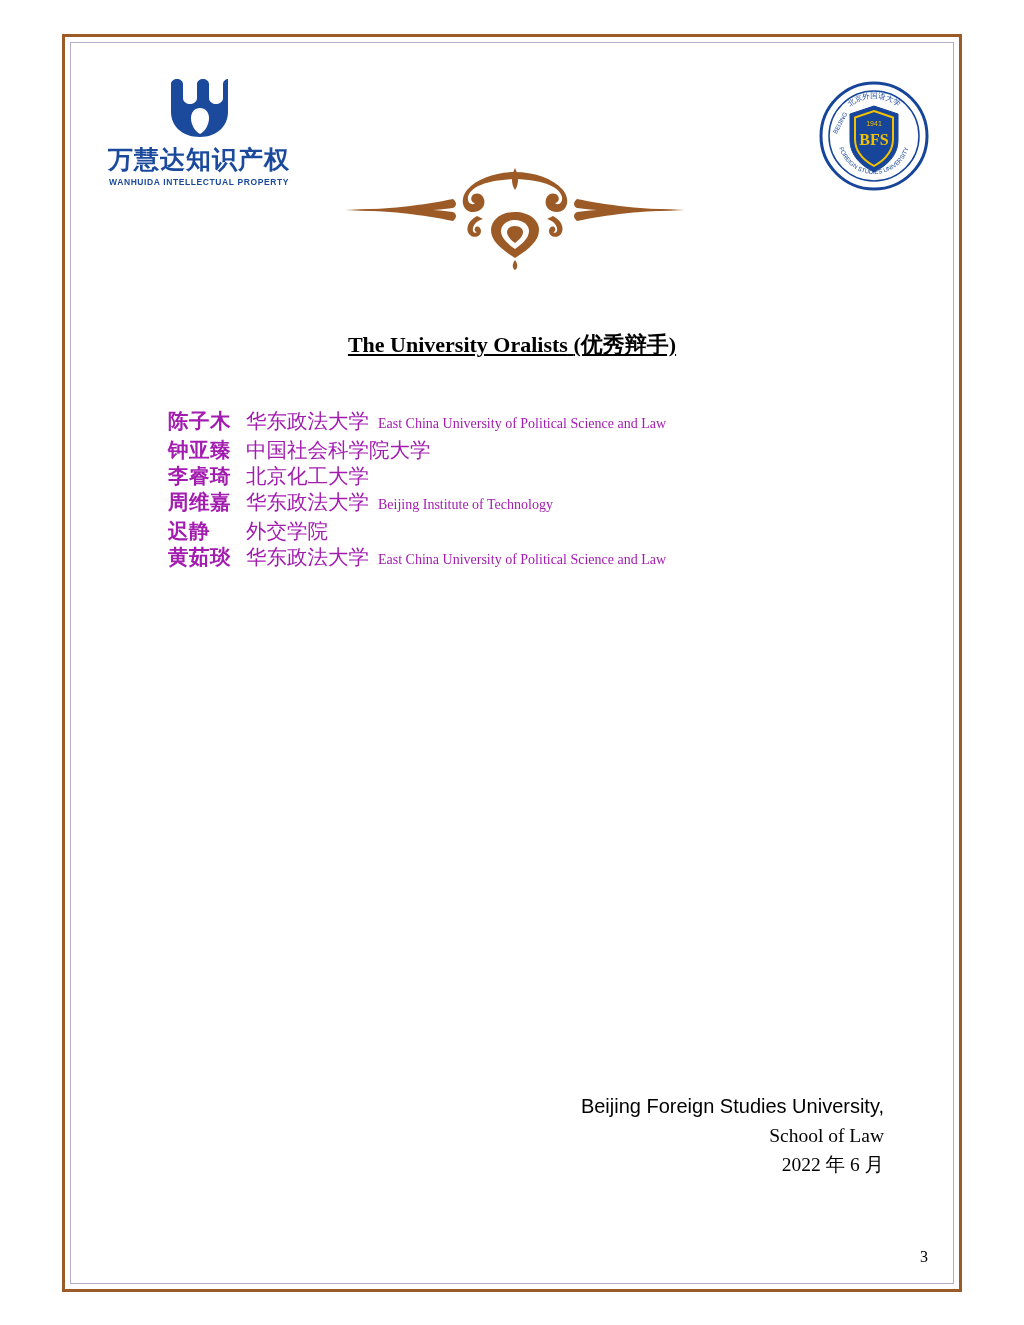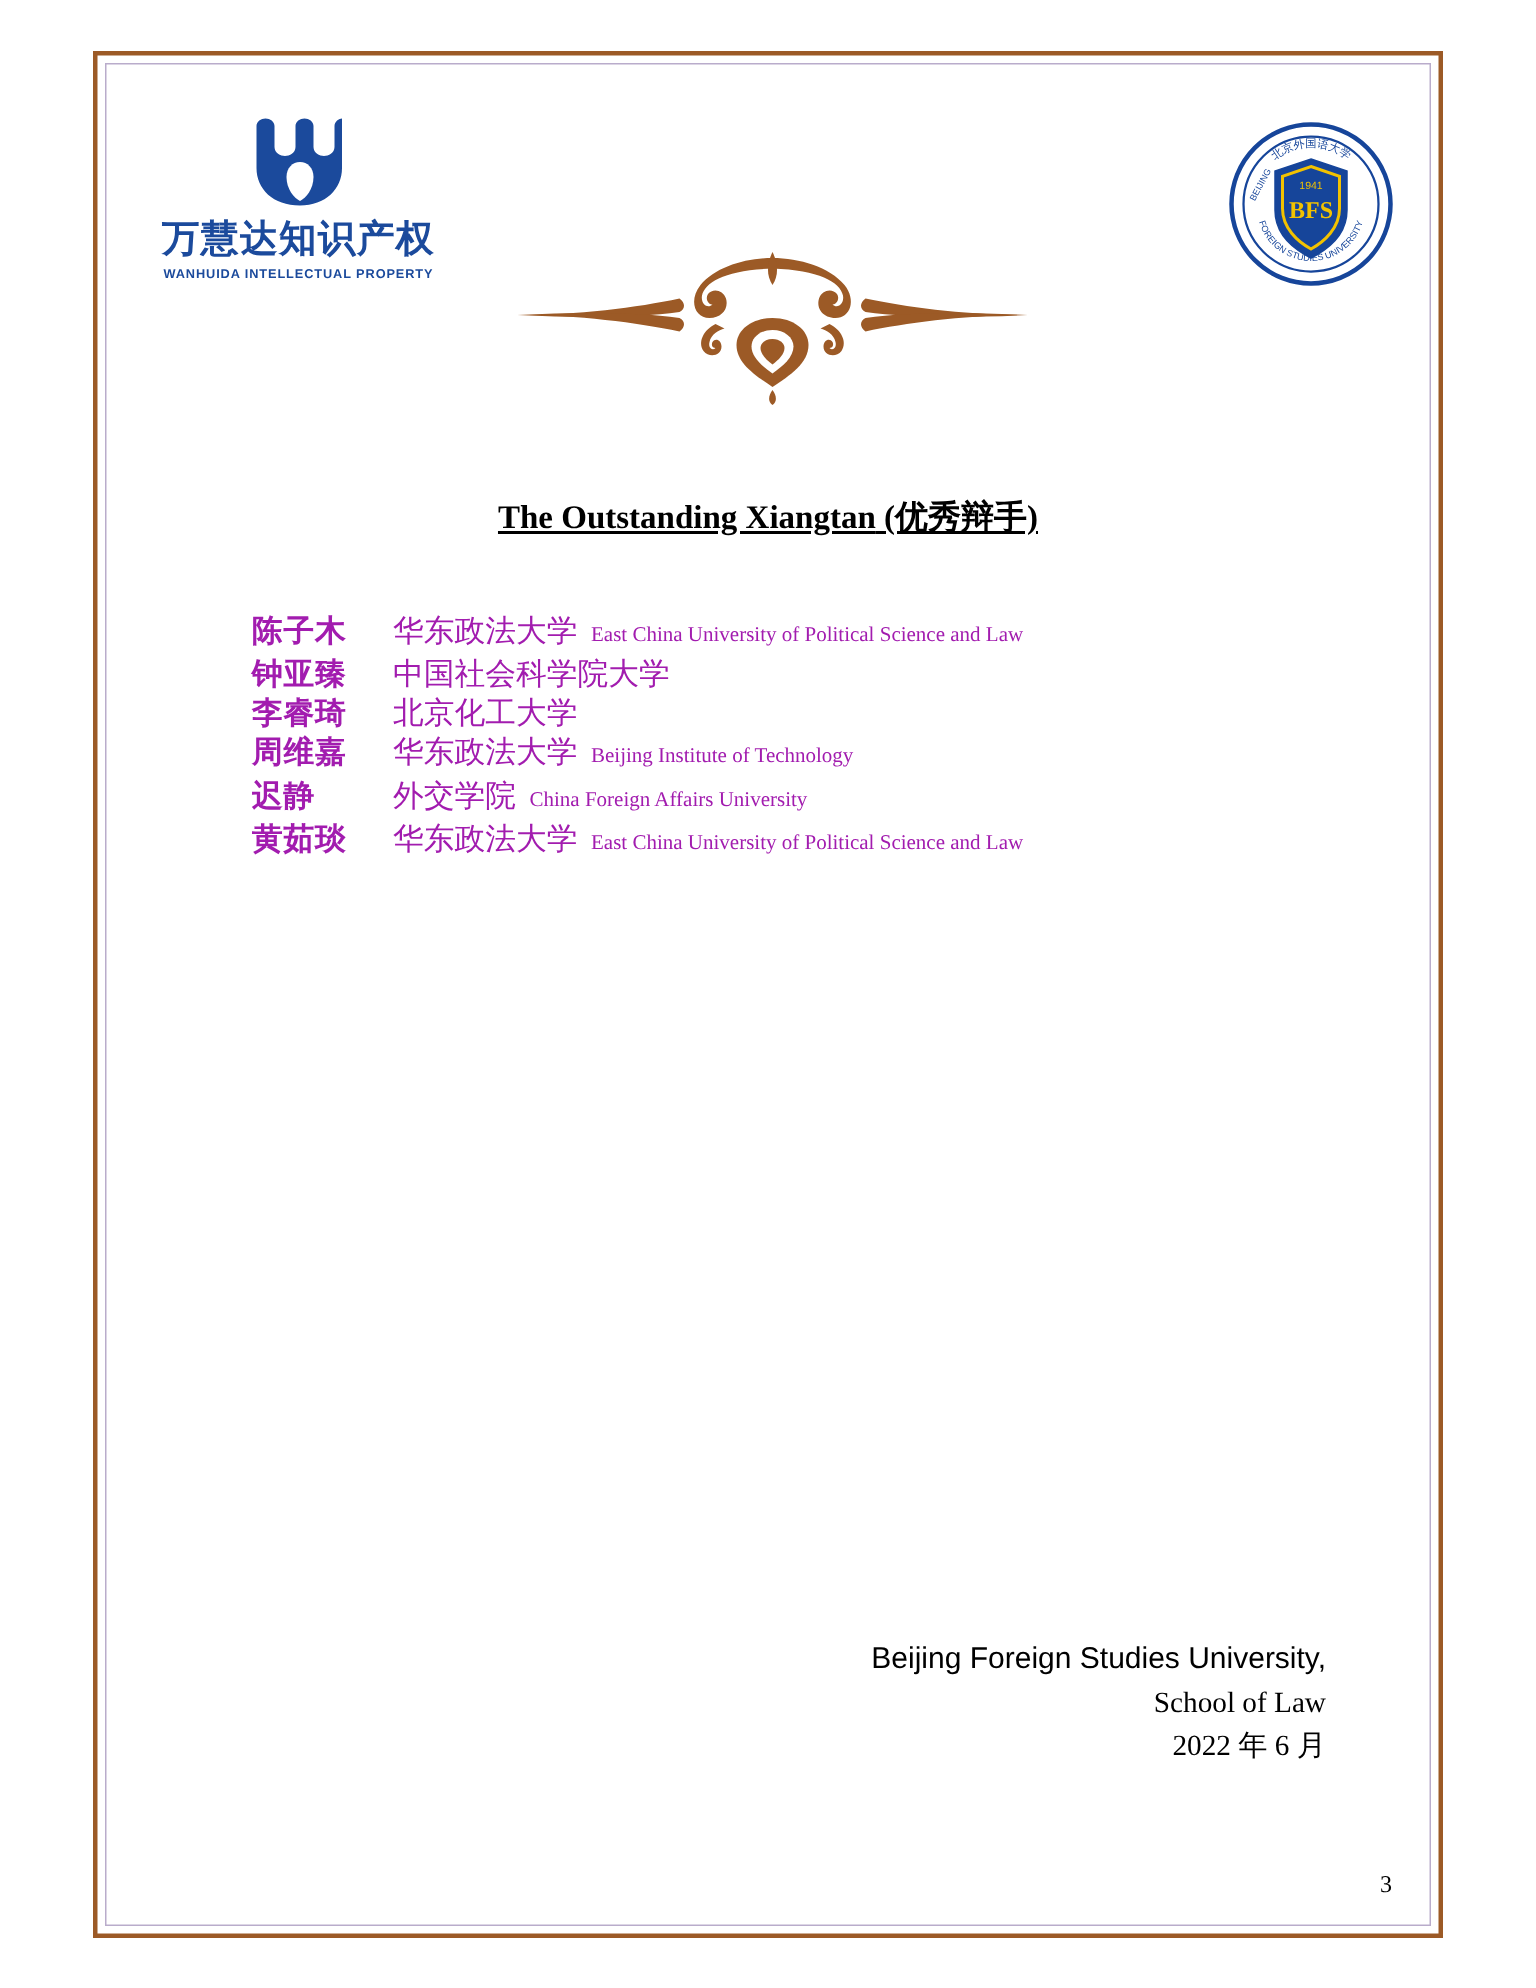--- a/index.html
+++ b/index.html
@@ -126,21 +126,20 @@
     color: #a21caf;
     white-space: nowrap;
   }
   .o-name {
     font-weight: bold;
     min-width: 78px;
     letter-spacing: 0.5px;
   }
   .o-cn {
     margin-right: 9px;
-    margin-left: 16px;
   }
   .o-en {
     font-size: 14px;
   }
 
   
   .footer {
     position: absolute;
     right: 140px;
     top: 1092px;
@@ -244,21 +243,21 @@
         <text font-family="Liberation Sans, sans-serif" font-size="6" fill="#16459a">
           <textPath href="#botArc" startOffset="50%" text-anchor="middle">FOREIGN STUDIES UNIVERSITY</textPath>
         </text>
 
         <text x="24" y="44" font-family="Liberation Sans, sans-serif" font-size="6" fill="#16459a" text-anchor="middle" transform="rotate(-62 24 44)">BEIJING</text>
       </svg>
     </div>
   </div>
 
   <div class="doc-title">
-    <span class="u">The Outstanding Xiangtan</span><span class="u">&nbsp;</span><span class="u">(优秀辩手)</span>
+    <span class="u">The University Oralists</span><span class="u">&nbsp;</span><span class="u">(优秀辩手)</span>
   </div>
 
   <div class="oralist-list">
 
     <div class="oralist-row">
       <span class="o-name">陈子木</span>
       <span class="o-cn">华东政法大学</span>
       <span class="o-en">East China University of Political Science and Law</span>
     </div>
 
@@ -275,21 +274,20 @@
     <div class="oralist-row">
       <span class="o-name">周维嘉</span>
       <span class="o-cn">华东政法大学</span>
       <span class="o-en">Beijing Institute of Technology</span>
     </div>
 
 
     <div class="oralist-row">
       <span class="o-name">迟静</span>
       <span class="o-cn">外交学院</span>
-      <span class="o-en">China Foreign Affairs University</span>
     </div>
 
     <div class="oralist-row">
       <span class="o-name">黄茹琰</span>
       <span class="o-cn">华东政法大学</span>
       <span class="o-en">East China University of Political Science and Law</span>
     </div>
   </div>
 
   <div class="footer">

